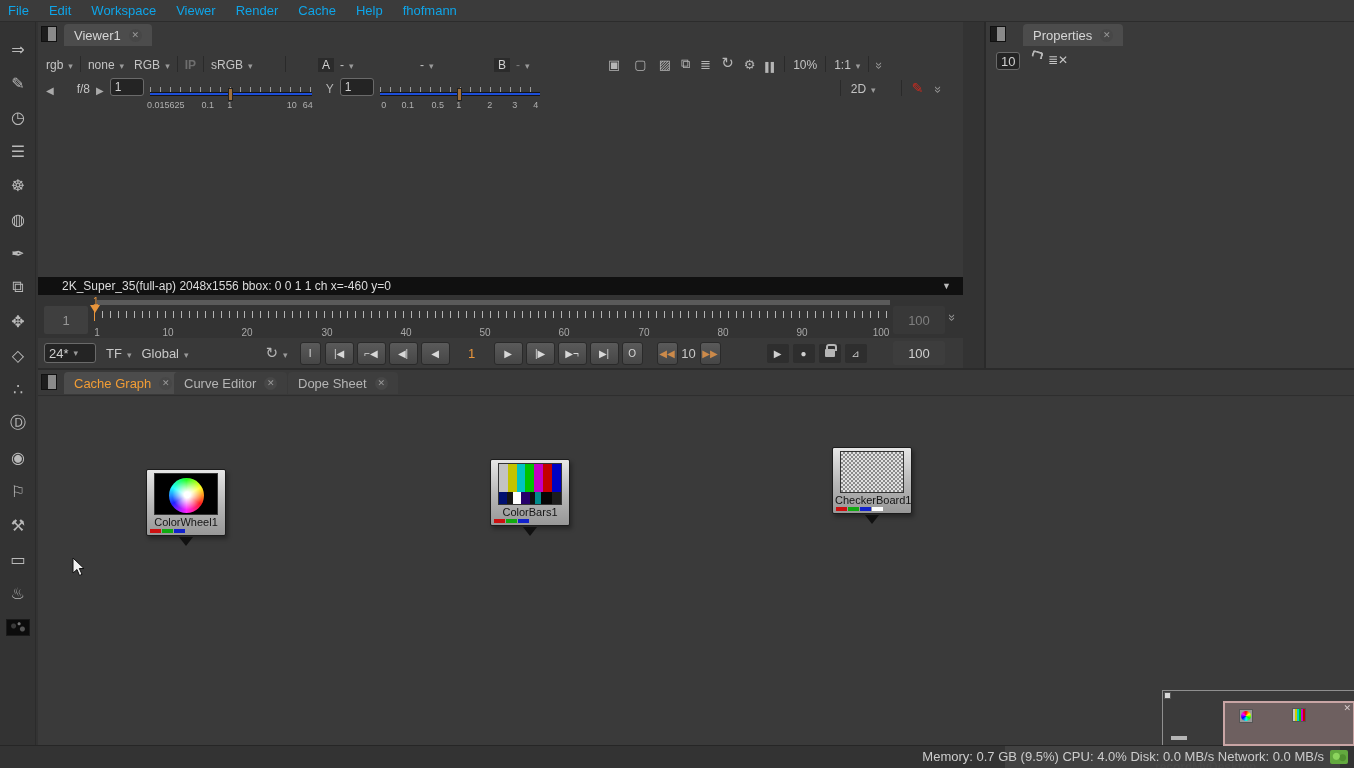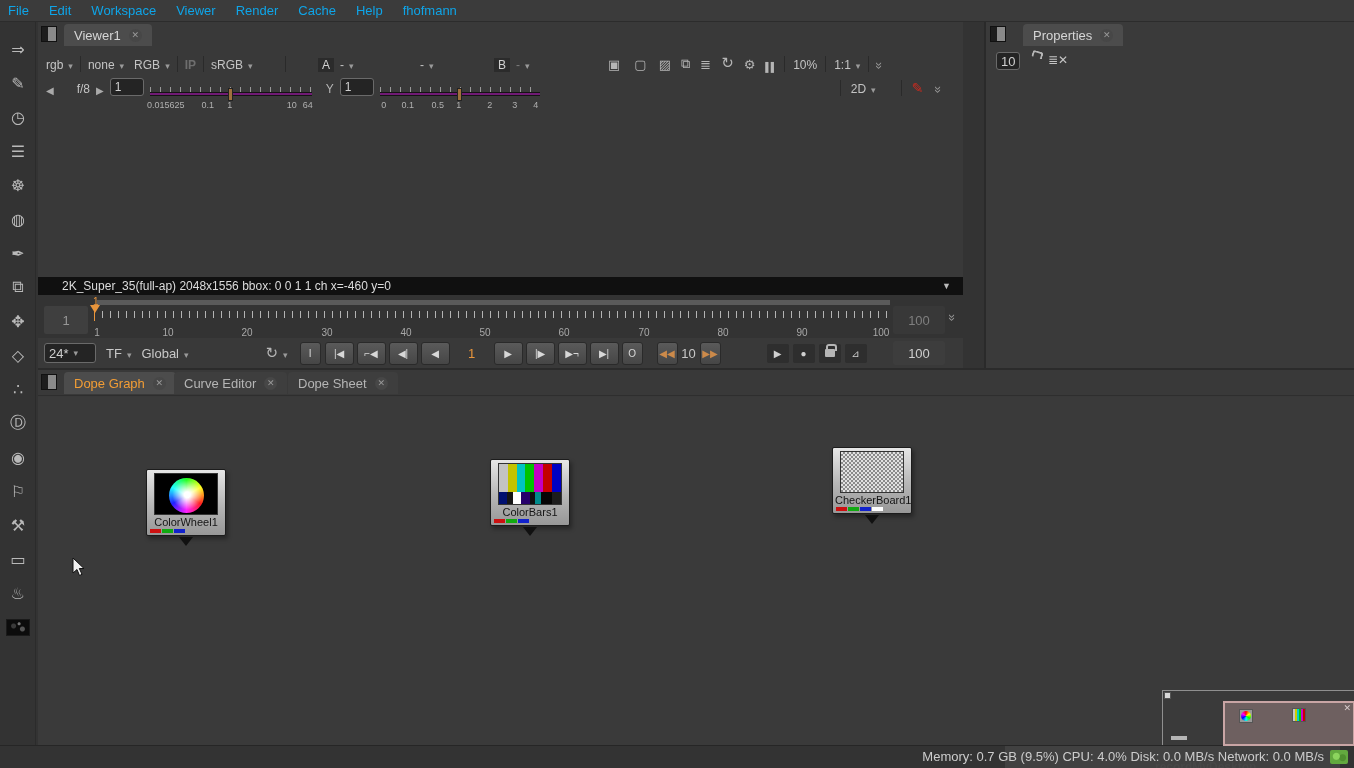--- a/index.html
+++ b/index.html
@@ -31,21 +31,21 @@
   .dd::after { content:"▾"; font-size:9px; color:#9a9a9a; margin-left:5px; }
   .nfield { background:#242424; border:1px solid #6a6a6a; border-radius:3px; color:#cfcfcf;
     display:flex; align-items:center; padding:0 4px; height:18px; }
   .vsep { width:1px; background:#2a2a2a; }
   .dim-label { background:#2b2b2b; color:#cfcfcf; padding:0 4px; }
 
   
   #viewer-panel { left:38px; top:22px; width:925px; height:346px; background:#393939; }
   .vrow { position:absolute; left:0; width:925px; display:flex; align-items:flex-end; color:#c4c4c4; font-size:12px; }
   .icn { color:#b5b5b5; font-size:13px; }
-  .slider { position:relative; height:4px; border-top:1px solid #141414; border-bottom:1px solid #141414; background:#701a75; }
+  .slider { position:relative; height:4px; border-top:1px solid #141414; border-bottom:1px solid #141414; background:#1d4ed8; }
   .tickstrip { position:absolute; height:5px; background-image:repeating-linear-gradient(90deg,#999 0 1px,transparent 1px 10px); }
   .sl-label { position:absolute; top:7px; font-size:9px; color:#b0b0b0; transform:translateX(-50%); }
   .handle { position:absolute; top:-5px; width:5px; height:13px; background:#a0703c; border:1px solid #222; }
   .chev2 { color:#9a9a9a; display:inline-block; transform:rotate(90deg); letter-spacing:-2px; font-size:13px; }
 
   #vcanvas { left:0; top:74px; width:925px; height:181px; background:#000; overflow:hidden; }
   #fmt-rect { left:359px; top:12px; width:205px; height:157px; border:1px dashed #5a5a5a; }
   #fmt-corner { left:3px; bottom:1px; color:#6a6a6a; font-size:11px; }
   #fmt-label { left:567px; top:162px; color:#b9b9b9; font-size:12px; }
 
@@ -308,21 +308,21 @@
   <div class="sbar-btn" style="top:50px;height:16px">▲</div>
   <div id="sbar-thumb" style="top:68px;height:238px"></div>
   <div class="sbar-btn" style="top:308px;height:14px">▲</div>
   <div class="sbar-btn" style="top:323px;height:14px">▼</div>
 </div>
 
 <div id="dock" class="abs">
   <div id="dock-tabs">
     <div class="abs pane-icon" style="left:3px;top:4px"></div>
     <div class="tab active" style="left:26px">
-      <span>Dope Graph</span>
+      <span>Cache Graph</span>
       <span class="x">✕</span>
     </div>
     <div class="tab" style="left:136px">
       <span>Curve Editor</span>
       <span class="x">✕</span>
     </div>
     <div class="tab" style="left:250px">
       <span>Dope Sheet</span>
       <span class="x">✕</span>
     </div>

